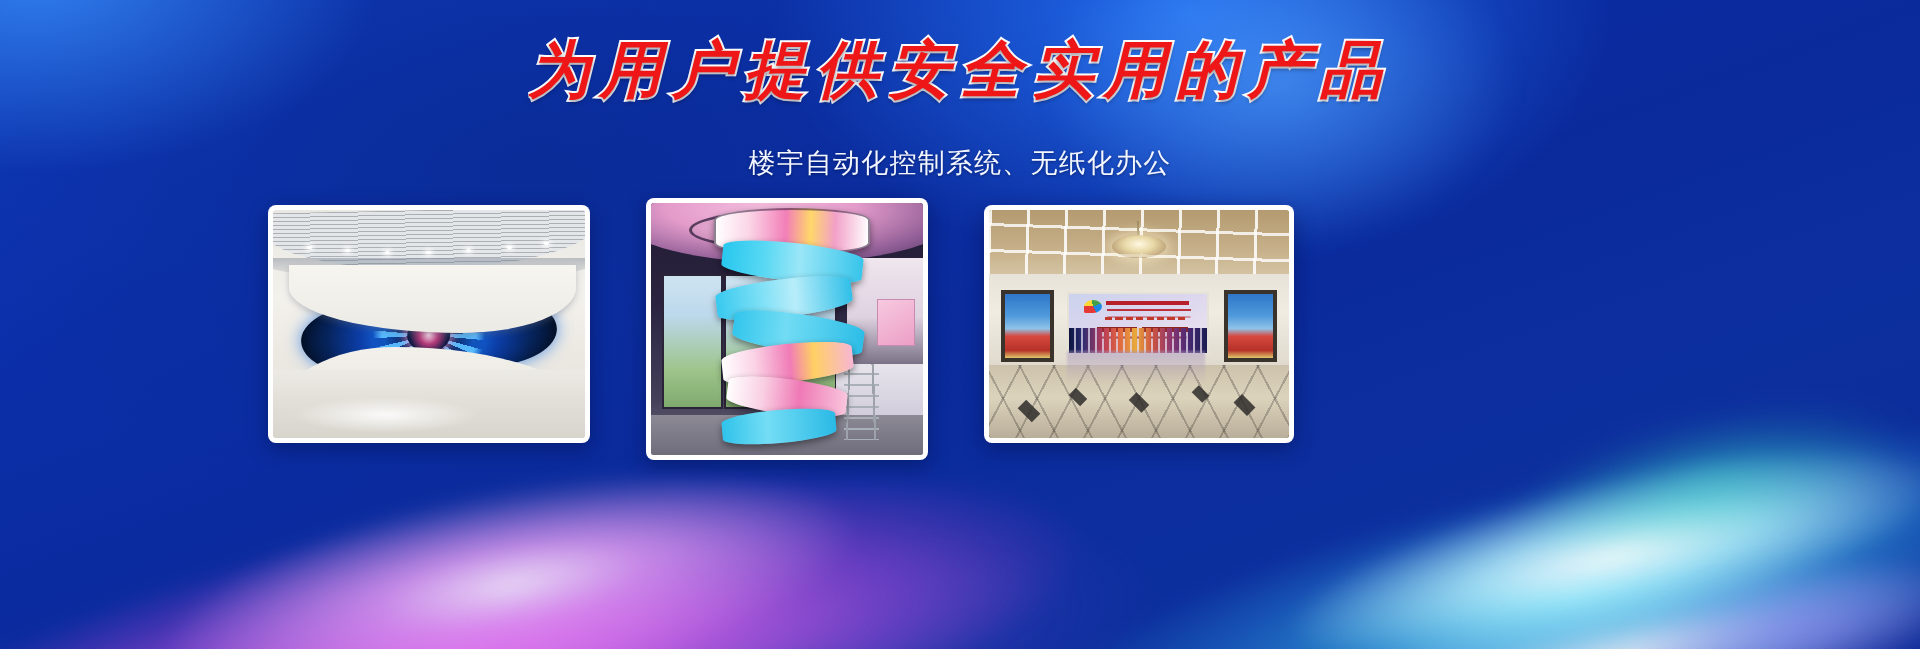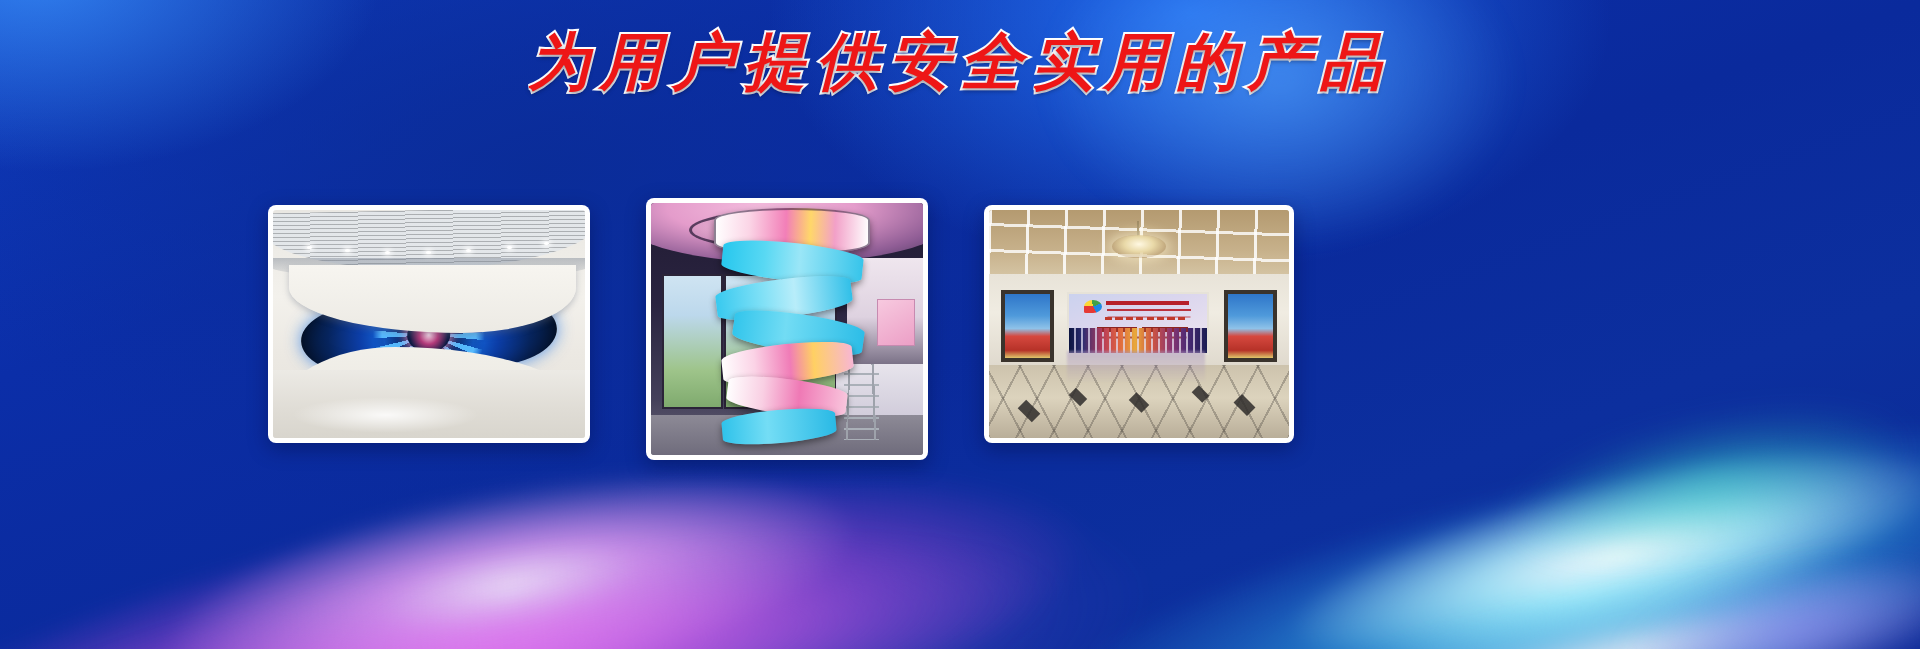--- a/index.html
+++ b/index.html
@@ -63,21 +63,21 @@
     transform:rotate(-12deg);filter:blur(16px);
   }
   .glow-topsheen{
     left:900px;top:-180px;width:760px;height:520px;
     background:radial-gradient(ellipse 330px 230px at 50% 50%, rgba(90,170,255,.55) 0%, rgba(60,140,250,0) 72%);
     filter:blur(10px);
   }
 
   
   .headline{
-    position:absolute;top:28px;left:0;width:100%;text-align:center;
+    position:absolute;top:36px;left:0;width:100%;text-align:center;
     font-family:"Liberation Serif","DejaVu Serif",serif;
     font-size:62px;line-height:1.12;font-weight:700;font-style:italic;
     letter-spacing:10px;
     color:#ee1616;
     -webkit-text-stroke:4px #ffffff;
     paint-order:stroke fill;
     text-shadow:0 3px 4px rgba(0,0,20,.35);
     white-space:nowrap;
   }
   .subtitle{
@@ -304,20 +304,21 @@
   <div class="glow glow-topsheen"></div>
   <div class="glow glow-magenta"></div>
   <div class="glow glow-magenta2"></div>
   <div class="glow glow-cyan"></div>
   <div class="glow glow-cyan2"></div>
   <div class="glow glow-teal"></div>
   <div class="glow glow-violet-r"></div>
 
   <div class="headline">为用户提供安全实用的产品</div>
 
+  <div class="subtitle sub2">楼宇自动化控制系统、无纸化办公</div>
 
   <div class="card card1">
     <div class="inner">
       <div class="p1">
         <div class="ceil"></div>
         <div class="ceilshadow"></div>
         <div class="dot" style="left:11%;top:16%"></div>
         <div class="dot" style="left:23%;top:17%"></div>
         <div class="dot" style="left:36%;top:18%"></div>
         <div class="dot" style="left:49%;top:18%"></div>

